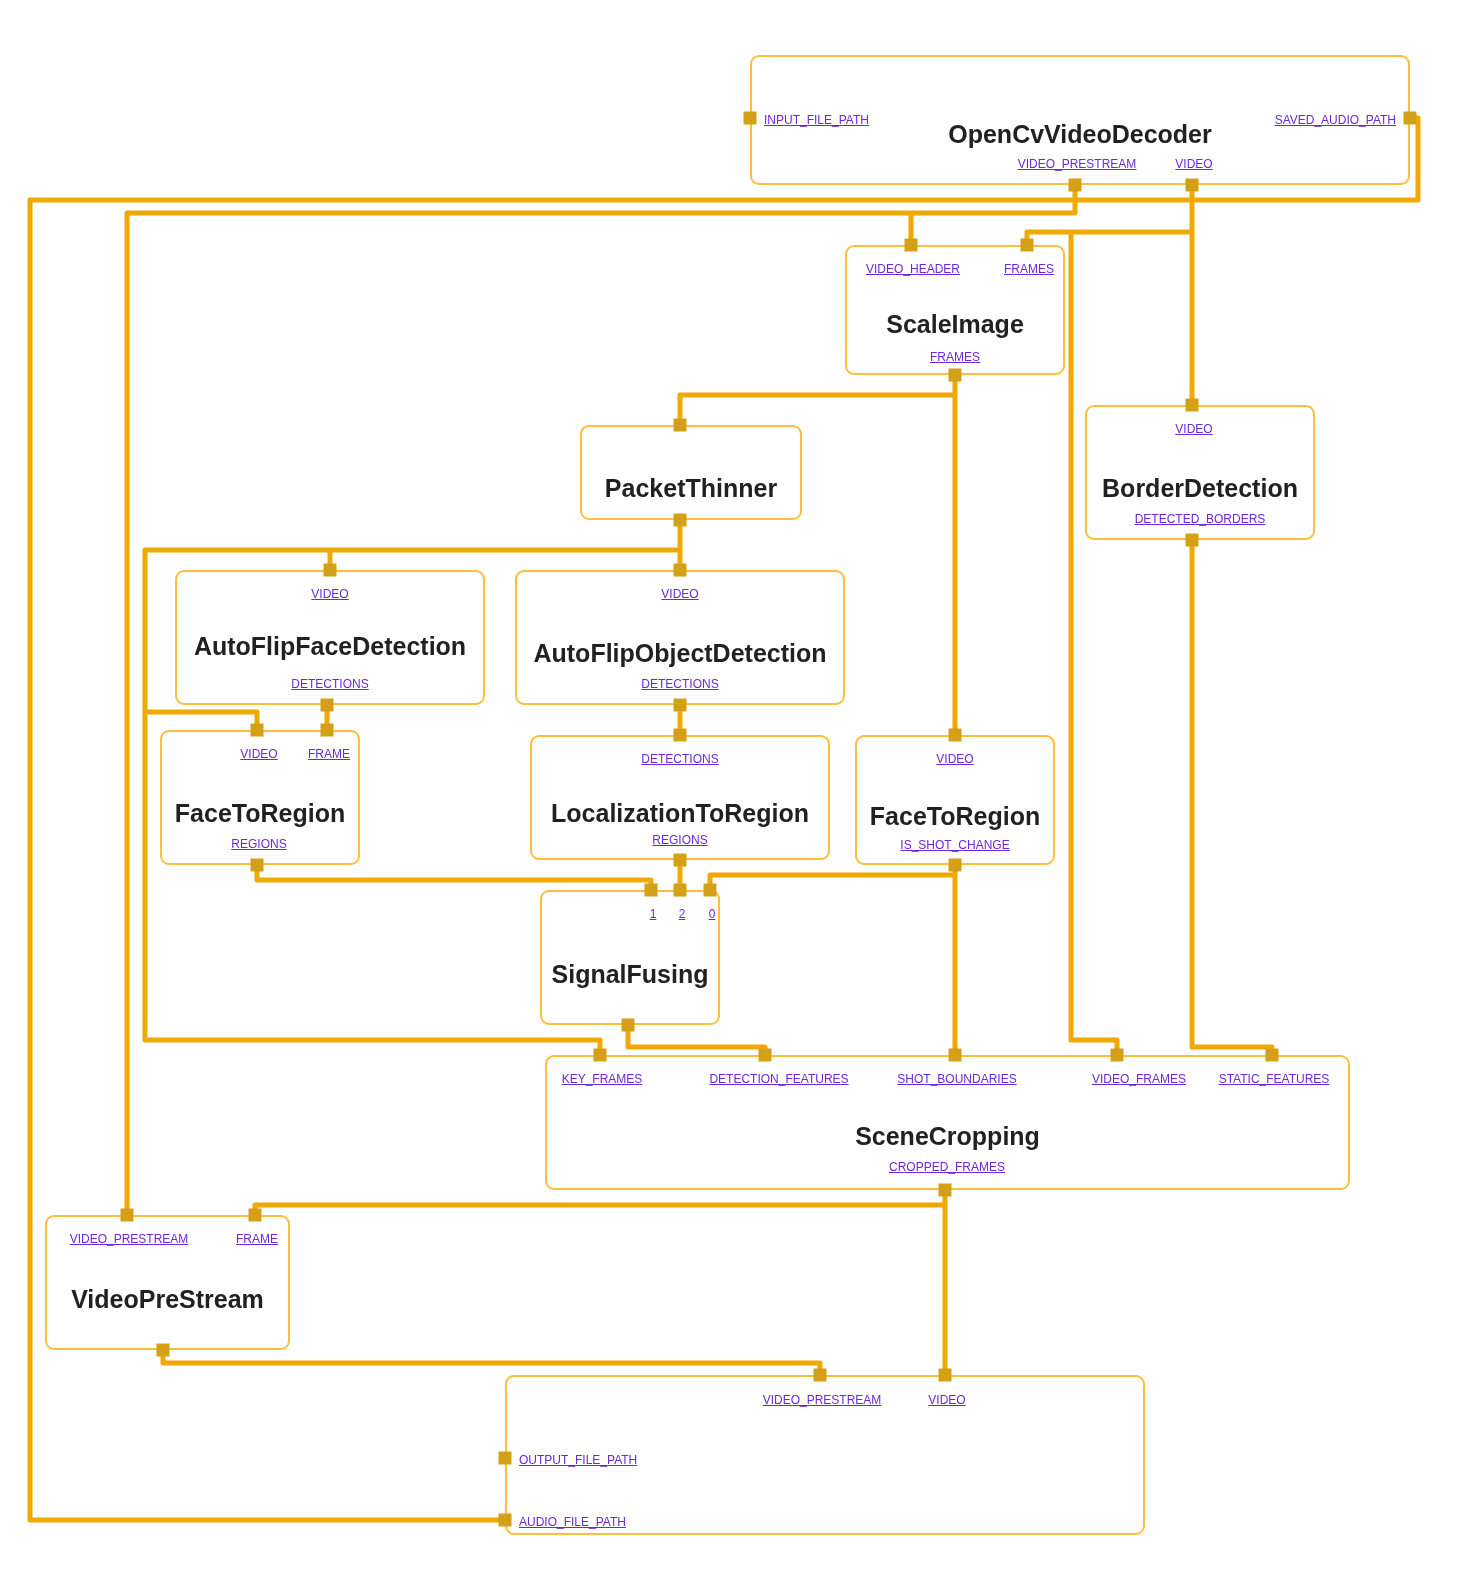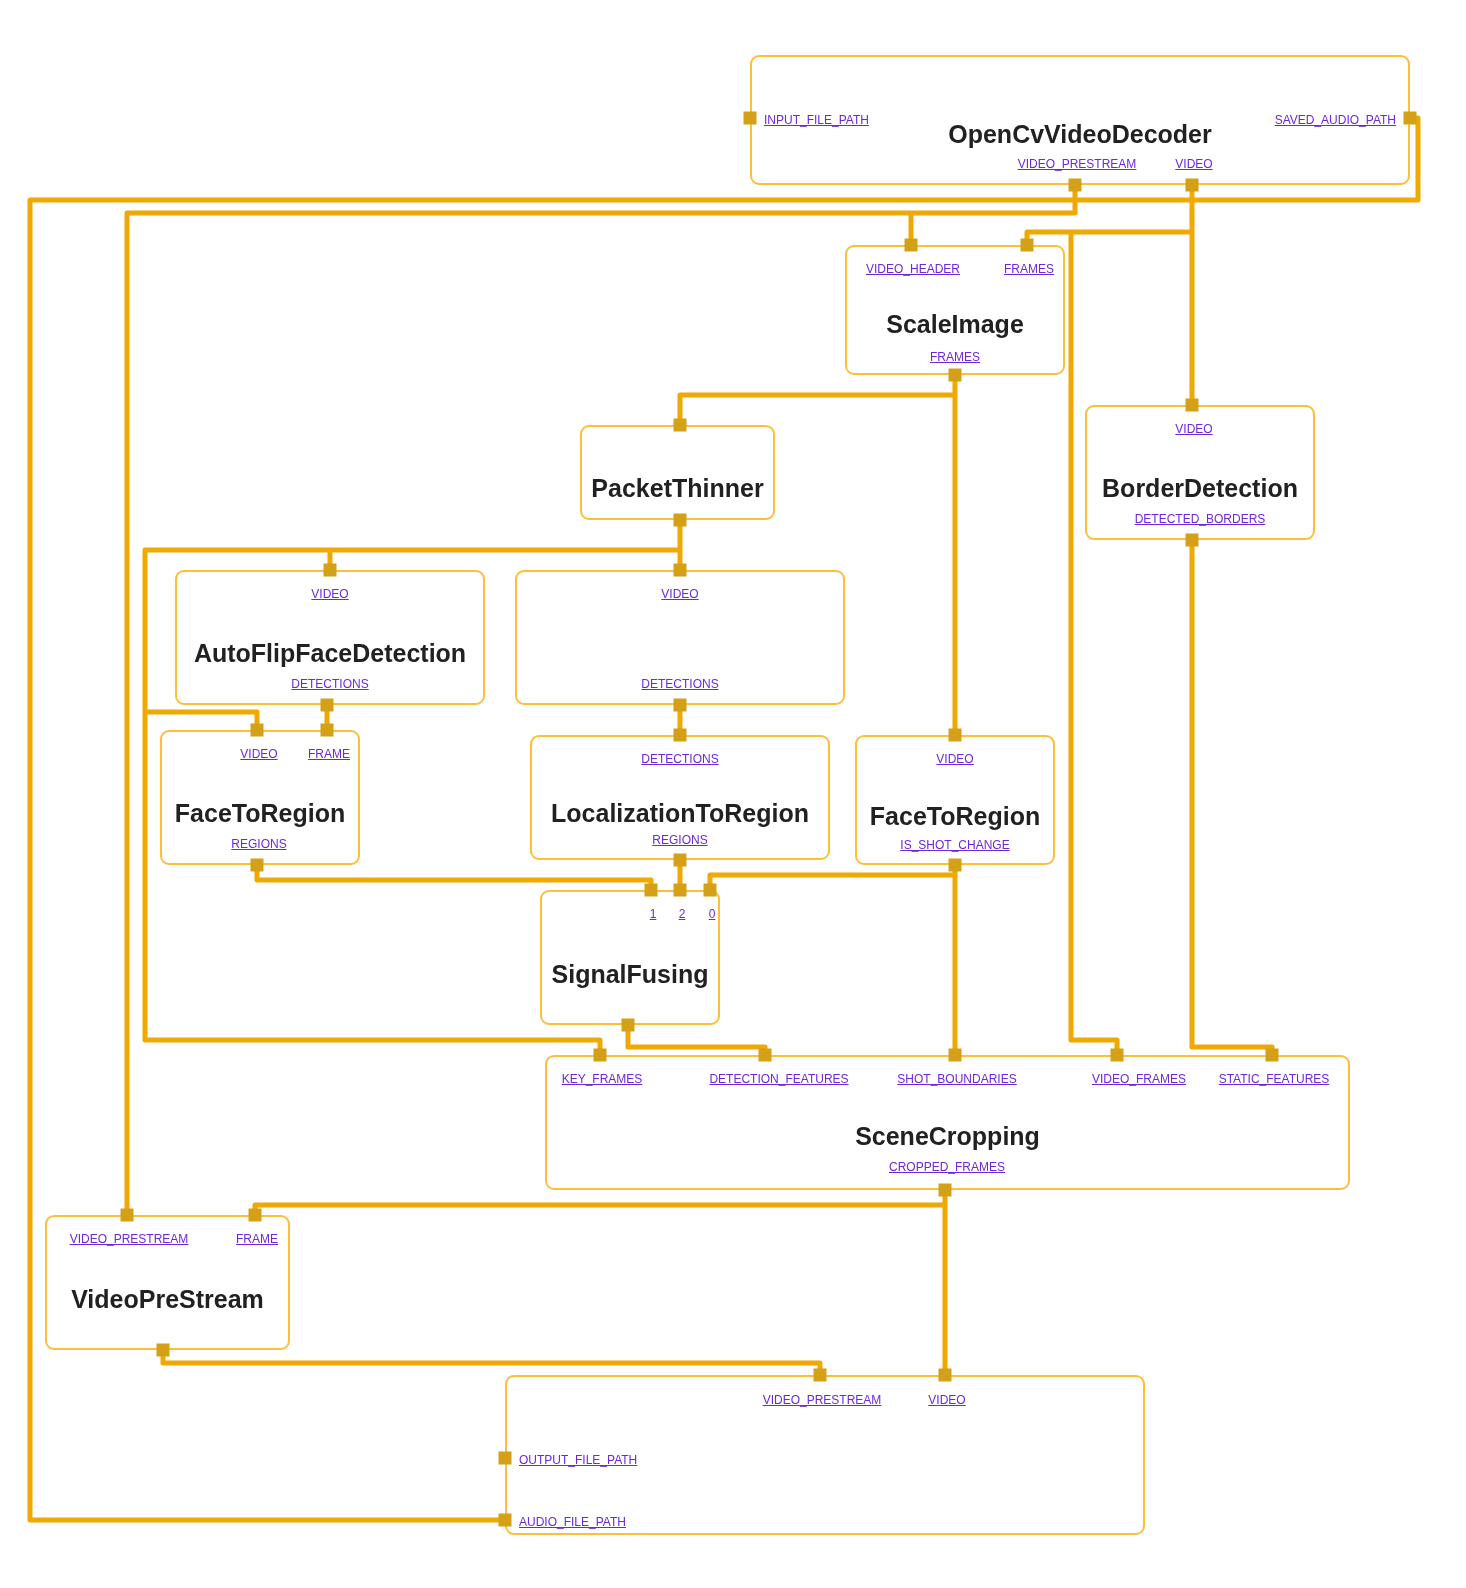--- a/index.html
+++ b/index.html
@@ -110,38 +110,39 @@
     <div class="pl ctr" style="left:442px;top:97px">VIDEO</div>
   </div>
 
   <div class="node" style="left: 845px; top: 245px; width: 220px; height: 130px; border-color: rgb(253, 190, 59);">
     <div class="pl ctr" style="left:66px;top:12px">VIDEO_HEADER</div>
     <div class="pl ctr" style="left:182px;top:12px">FRAMES</div>
     <div class="title" style="top:48px">ScaleImage</div>
     <div class="pl full" style="top:100px">FRAMES</div>
   </div>
 
-  <div class="node" style="left: 580px; top: 425px; width: 195px; height: 95px; border-color: rgb(253, 190, 59);">
+  <div class="node" style="left: 580px; top: 425px; width: 222px; height: 95px; border-color: rgb(253, 190, 59);">
     <div class="title" style="top:32px">PacketThinner</div>
   </div>
 
   <div class="node" style="left: 1085px; top: 405px; width: 230px; height: 135px; border-color: rgb(253, 190, 59);">
     <div class="pl ctr" style="left:107px;top:12px">VIDEO</div>
     <div class="title" style="top:52px">BorderDetection</div>
     <div class="pl full" style="top:102px">DETECTED_BORDERS</div>
   </div>
 
   <div class="node" style="left: 175px; top: 570px; width: 310px; height: 135px; border-color: rgb(253, 190, 59);">
     <div class="pl full" style="top:12px">VIDEO</div>
-    <div class="title" style="top:52px">AutoFlipFaceDetection</div>
+    <div class="title" style="top:45px">AutoFlipFaceDetection</div>
     <div class="pl full" style="top:102px">DETECTIONS</div>
   </div>
 
   <div class="node" style="left: 515px; top: 570px; width: 330px; height: 135px; border-color: rgb(253, 190, 59);">
     <div class="pl full" style="top:12px">VIDEO</div>
+    <div class="title" style="top:52px">AutoFlipObjectDetection</div>
     <div class="pl full" style="top:102px">DETECTIONS</div>
   </div>
 
   <div class="node" style="left: 160px; top: 730px; width: 200px; height: 135px; border-color: rgb(253, 190, 59);">
     <div class="pl ctr" style="left:97px;top:12px">VIDEO</div>
     <div class="pl ctr" style="left:167px;top:12px">FRAME</div>
     <div class="title" style="top:52px">FaceToRegion</div>
     <div class="pl ctr" style="left:97px;top:102px">REGIONS</div>
   </div>
 

